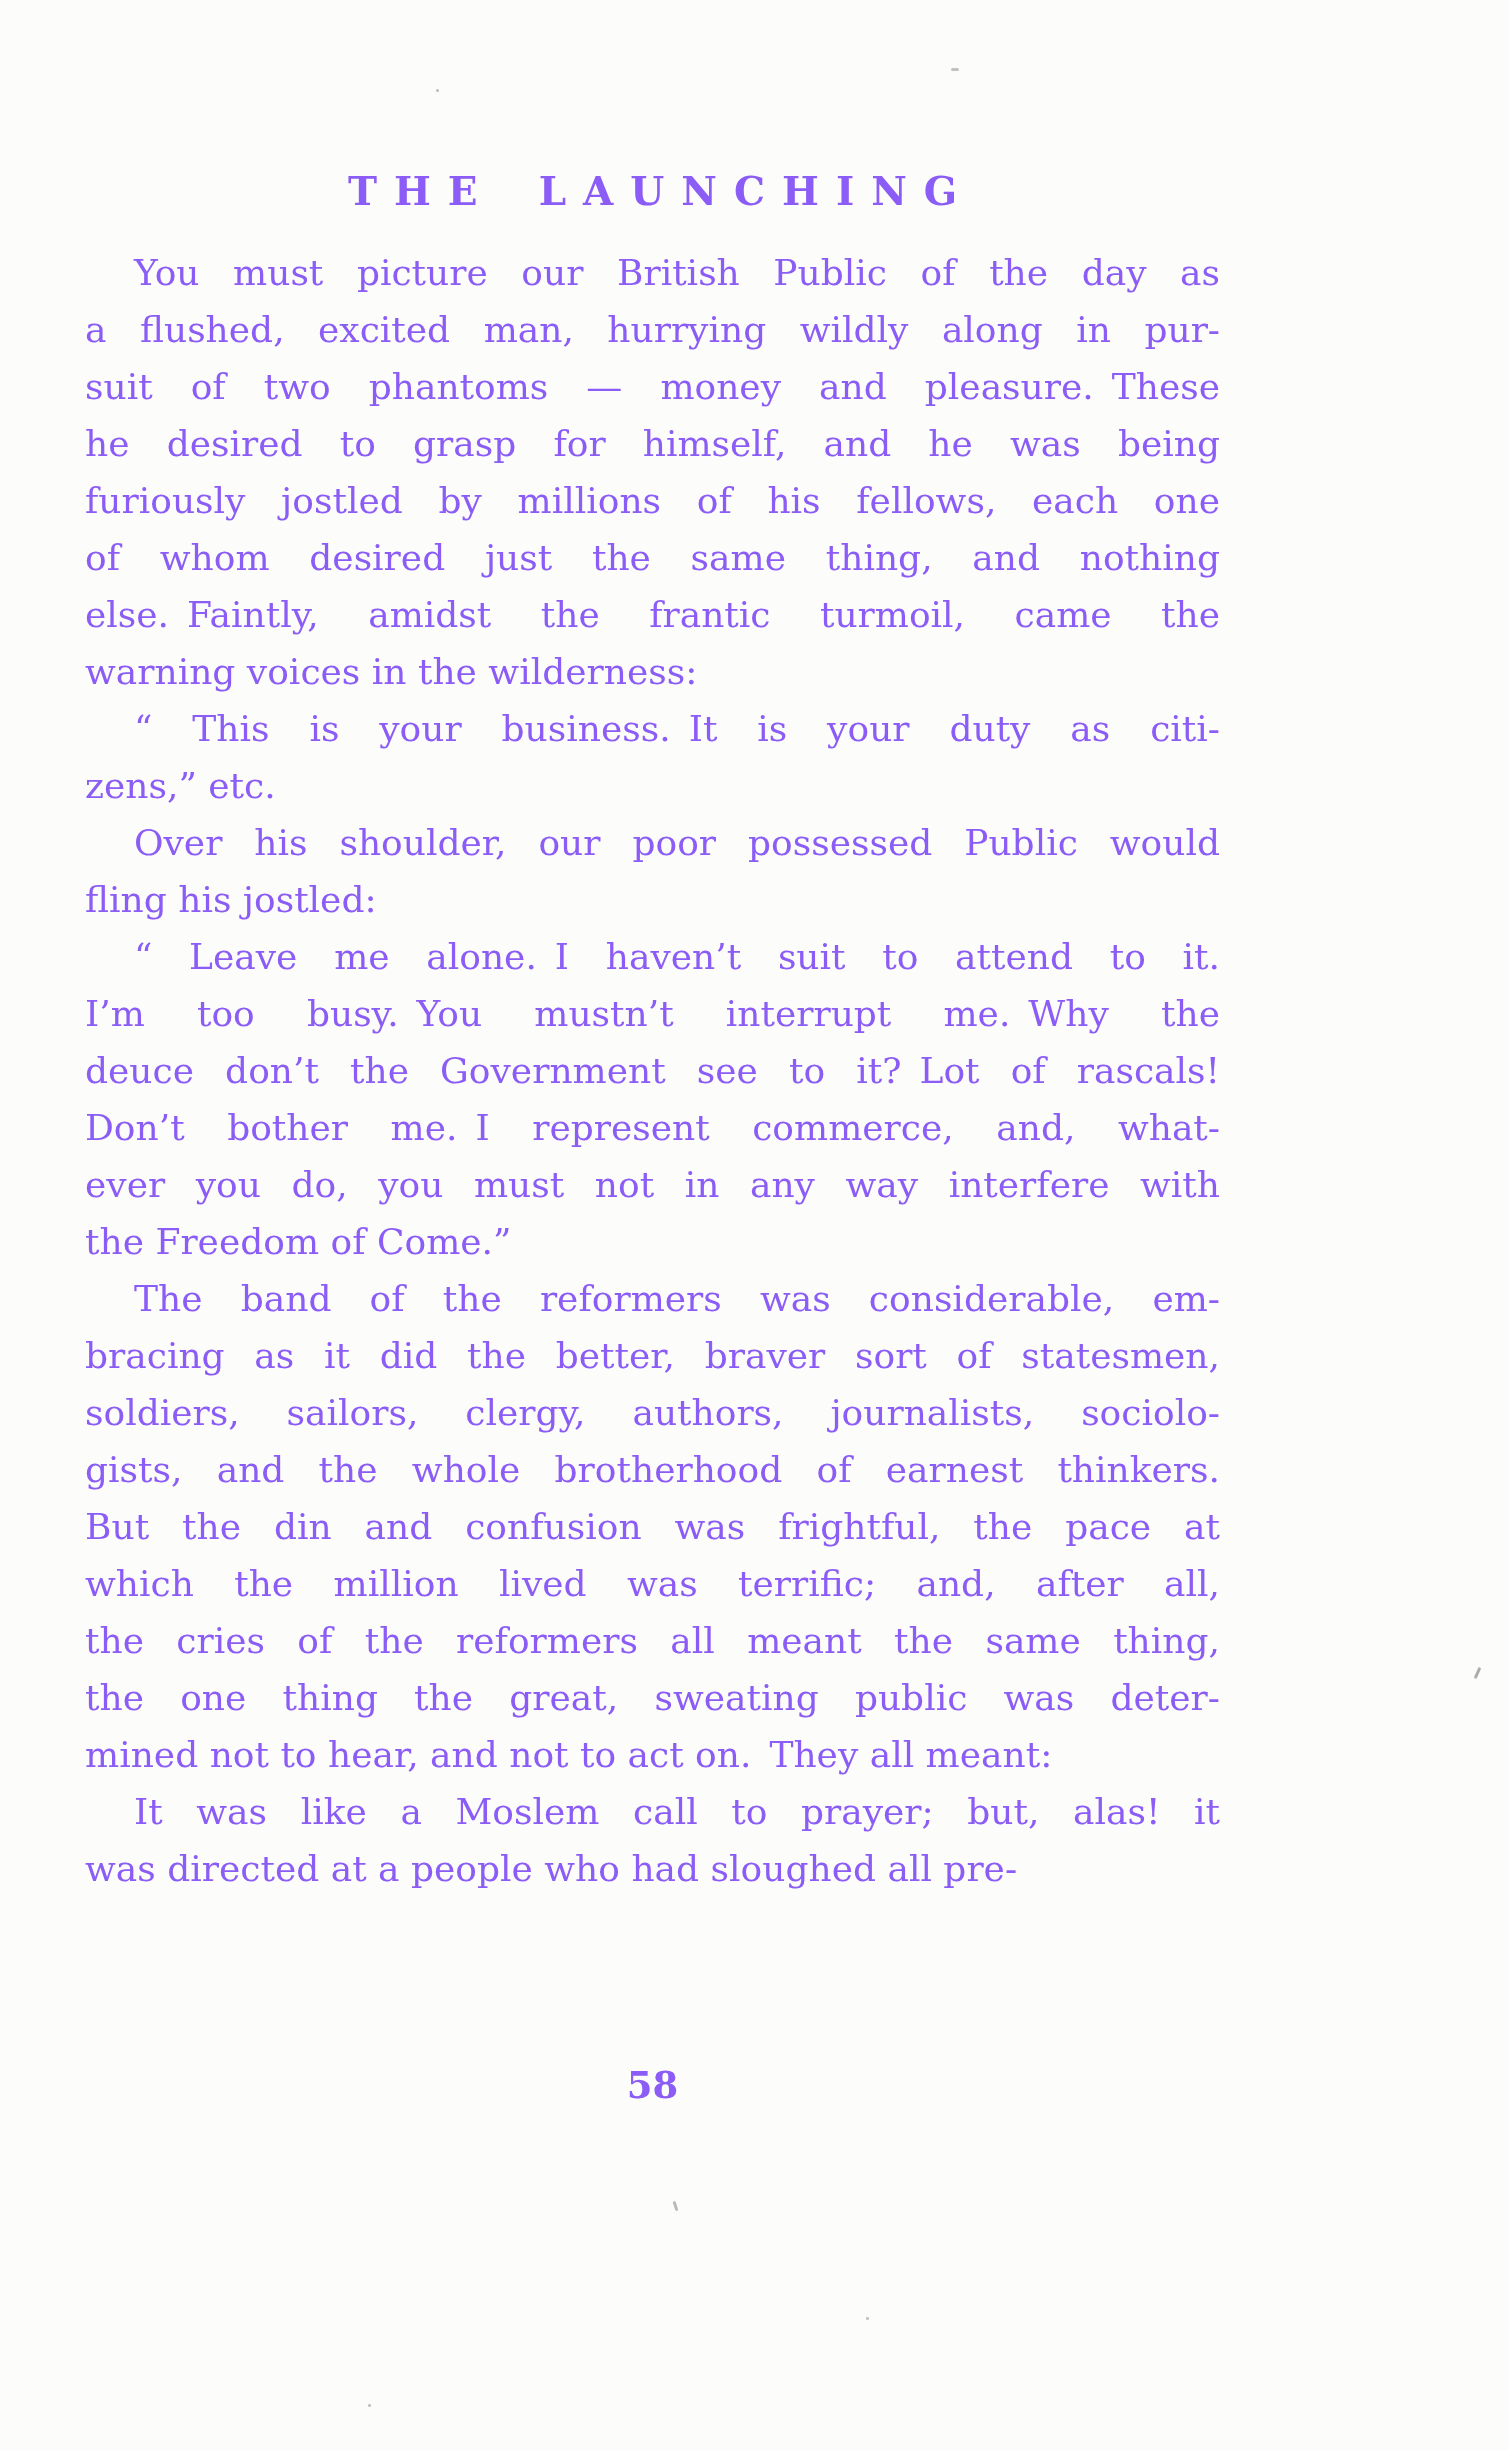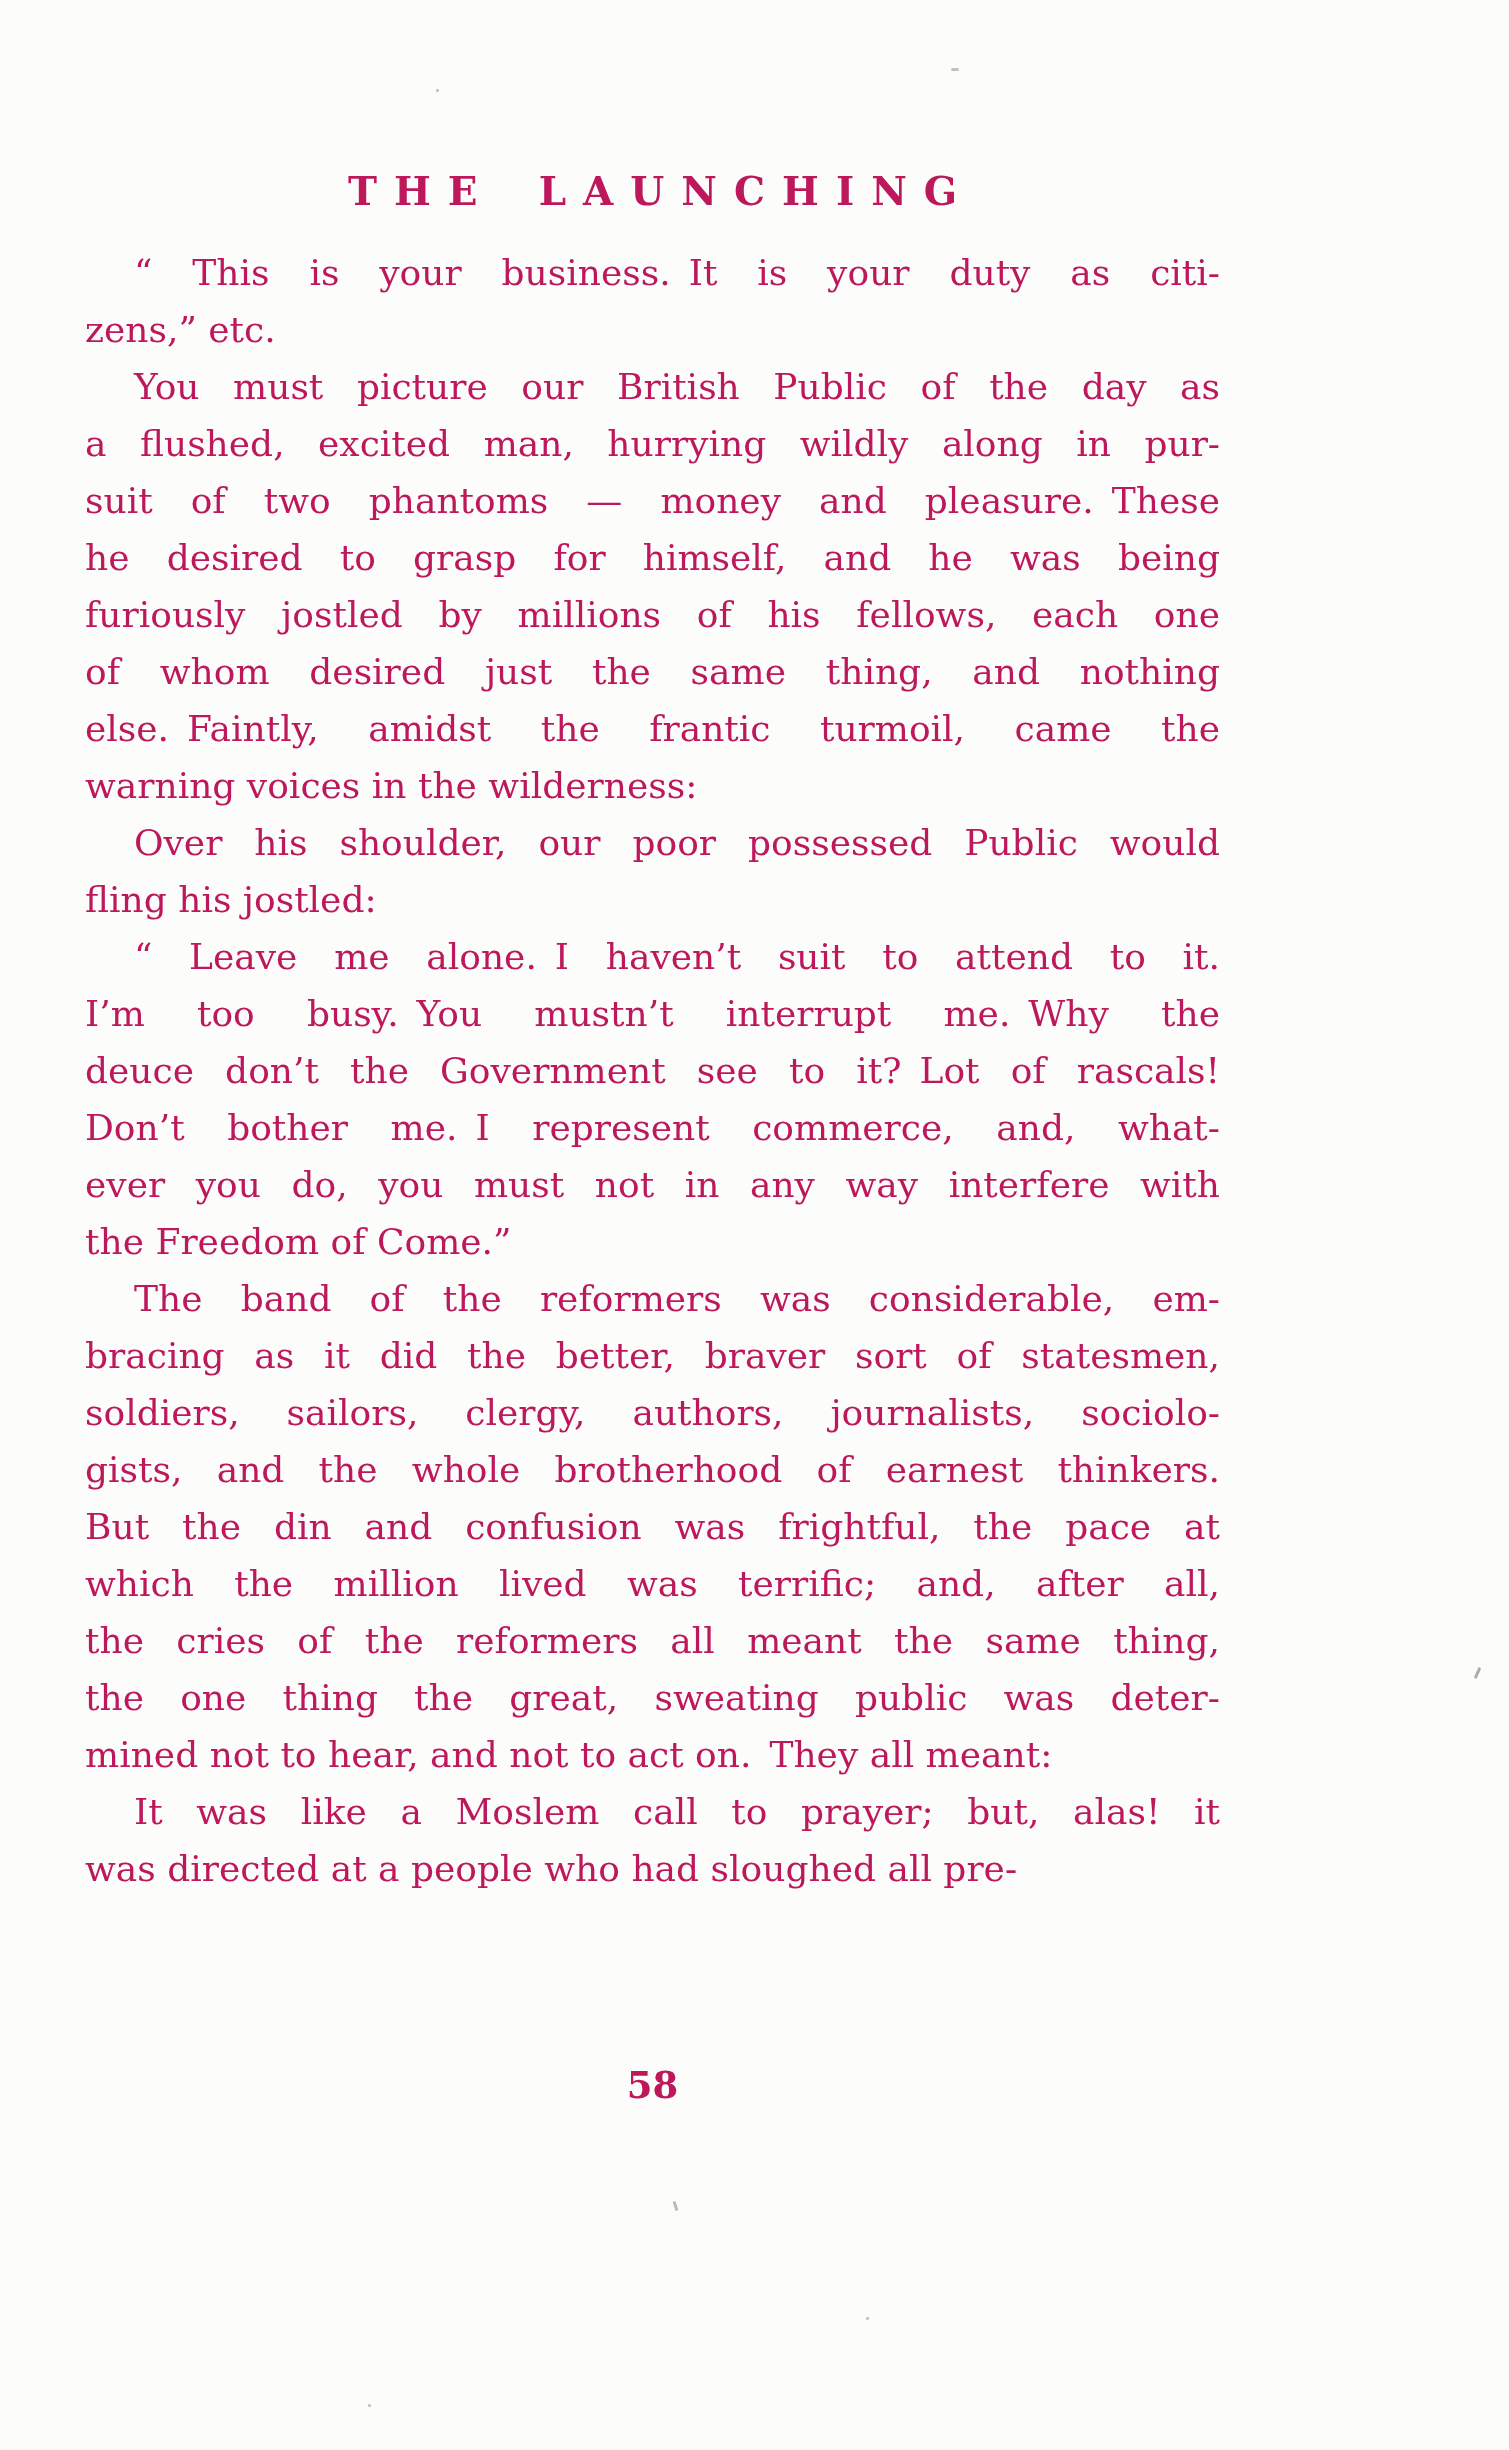--- a/index.html
+++ b/index.html
@@ -8,21 +8,21 @@
     height: 2450px;
     background: #fbfbf8;
     font-family: "DejaVu Serif", "Liberation Serif", serif;
     position: relative;
     overflow: hidden;
   }
   .page {
     position: absolute;
     inset: 0;
     background: #fcfcfa;
-    color: #be185d;
+    color: #8b5cf6;
   }
   .title {
     position: absolute;
     top: 168px;
     left: 85px;
     width: 1135px;
     margin: 0;
     text-align: center;
     font-size: 39px;
     font-weight: 700;
@@ -82,32 +82,32 @@
   <span class="speck dash-top-right"></span>
   <span class="speck tick-mid-right"></span>
   <span class="speck tick-bottom-mid"></span>
   <span class="speck dot-bottom"></span>
   <span class="speck dot-bottom-2"></span>
 
   <h1 class="title">THE LAUNCHING</h1>
 
   <main class="body">
       <div class="paragraph">
-        <div class="line first">“ This is your business. It is your duty as citi-</div>
-        <div class="line last">zens,” etc.</div>
-      </div>
-      <div class="paragraph">
         <div class="line first">You must picture our British Public of the day as</div>
         <div class="line">a flushed, excited man, hurrying wildly along in pur-</div>
         <div class="line">suit of two phantoms — money and pleasure. These</div>
         <div class="line">he desired to grasp for himself, and he was being</div>
         <div class="line">furiously jostled by millions of his fellows, each one</div>
         <div class="line">of whom desired just the same thing, and nothing</div>
         <div class="line">else. Faintly, amidst the frantic turmoil, came the</div>
         <div class="line last">warning voices in the wilderness:</div>
+      </div>
+      <div class="paragraph">
+        <div class="line first">“ This is your business. It is your duty as citi-</div>
+        <div class="line last">zens,” etc.</div>
       </div>
       <div class="paragraph">
         <div class="line first">Over his shoulder, our poor possessed Public would</div>
         <div class="line last">fling his jostled:</div>
       </div>
       <div class="paragraph">
         <div class="line first">“ Leave me alone. I haven’t suit to attend to it.</div>
         <div class="line">I’m too busy. You mustn’t interrupt me. Why the</div>
         <div class="line">deuce don’t the Government see to it? Lot of rascals!</div>
         <div class="line">Don’t bother me. I represent commerce, and, what-</div>

